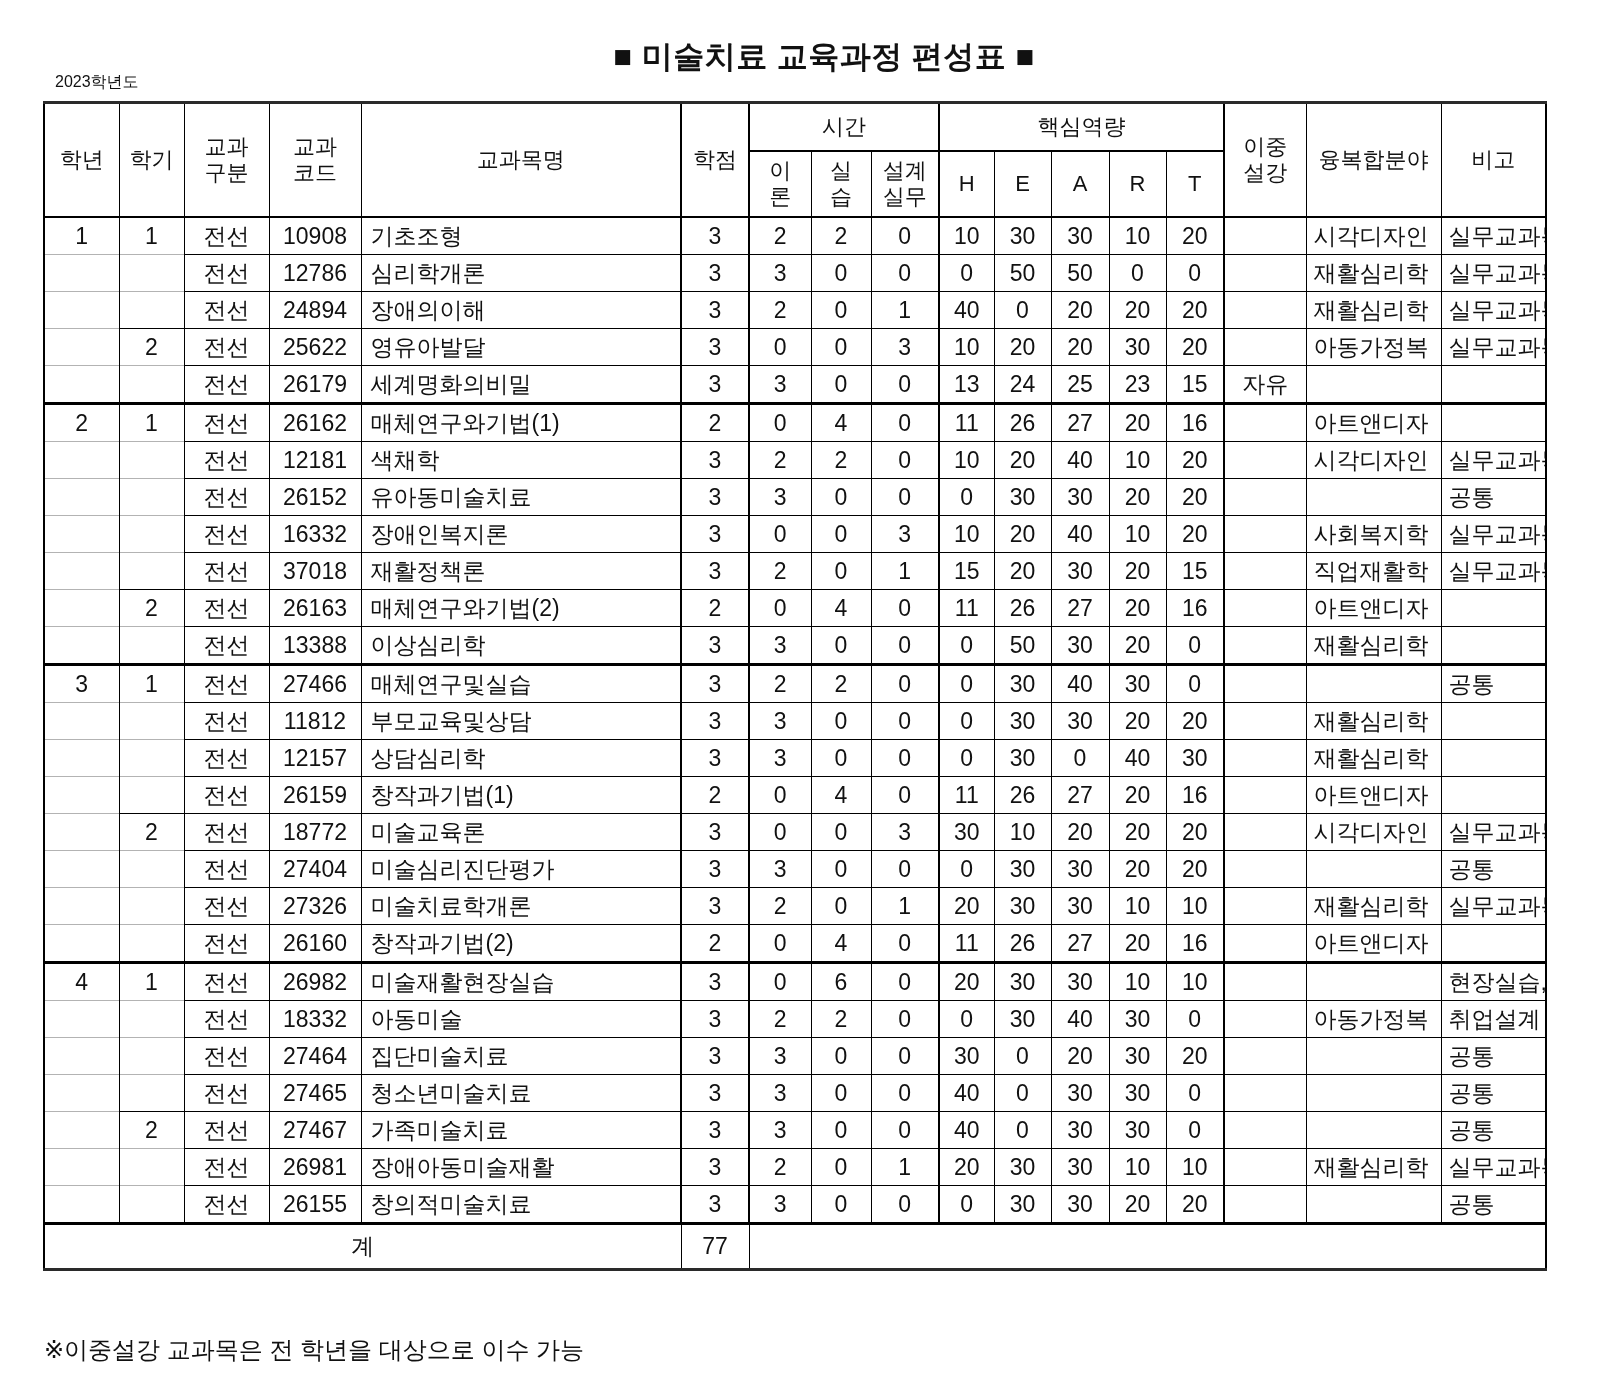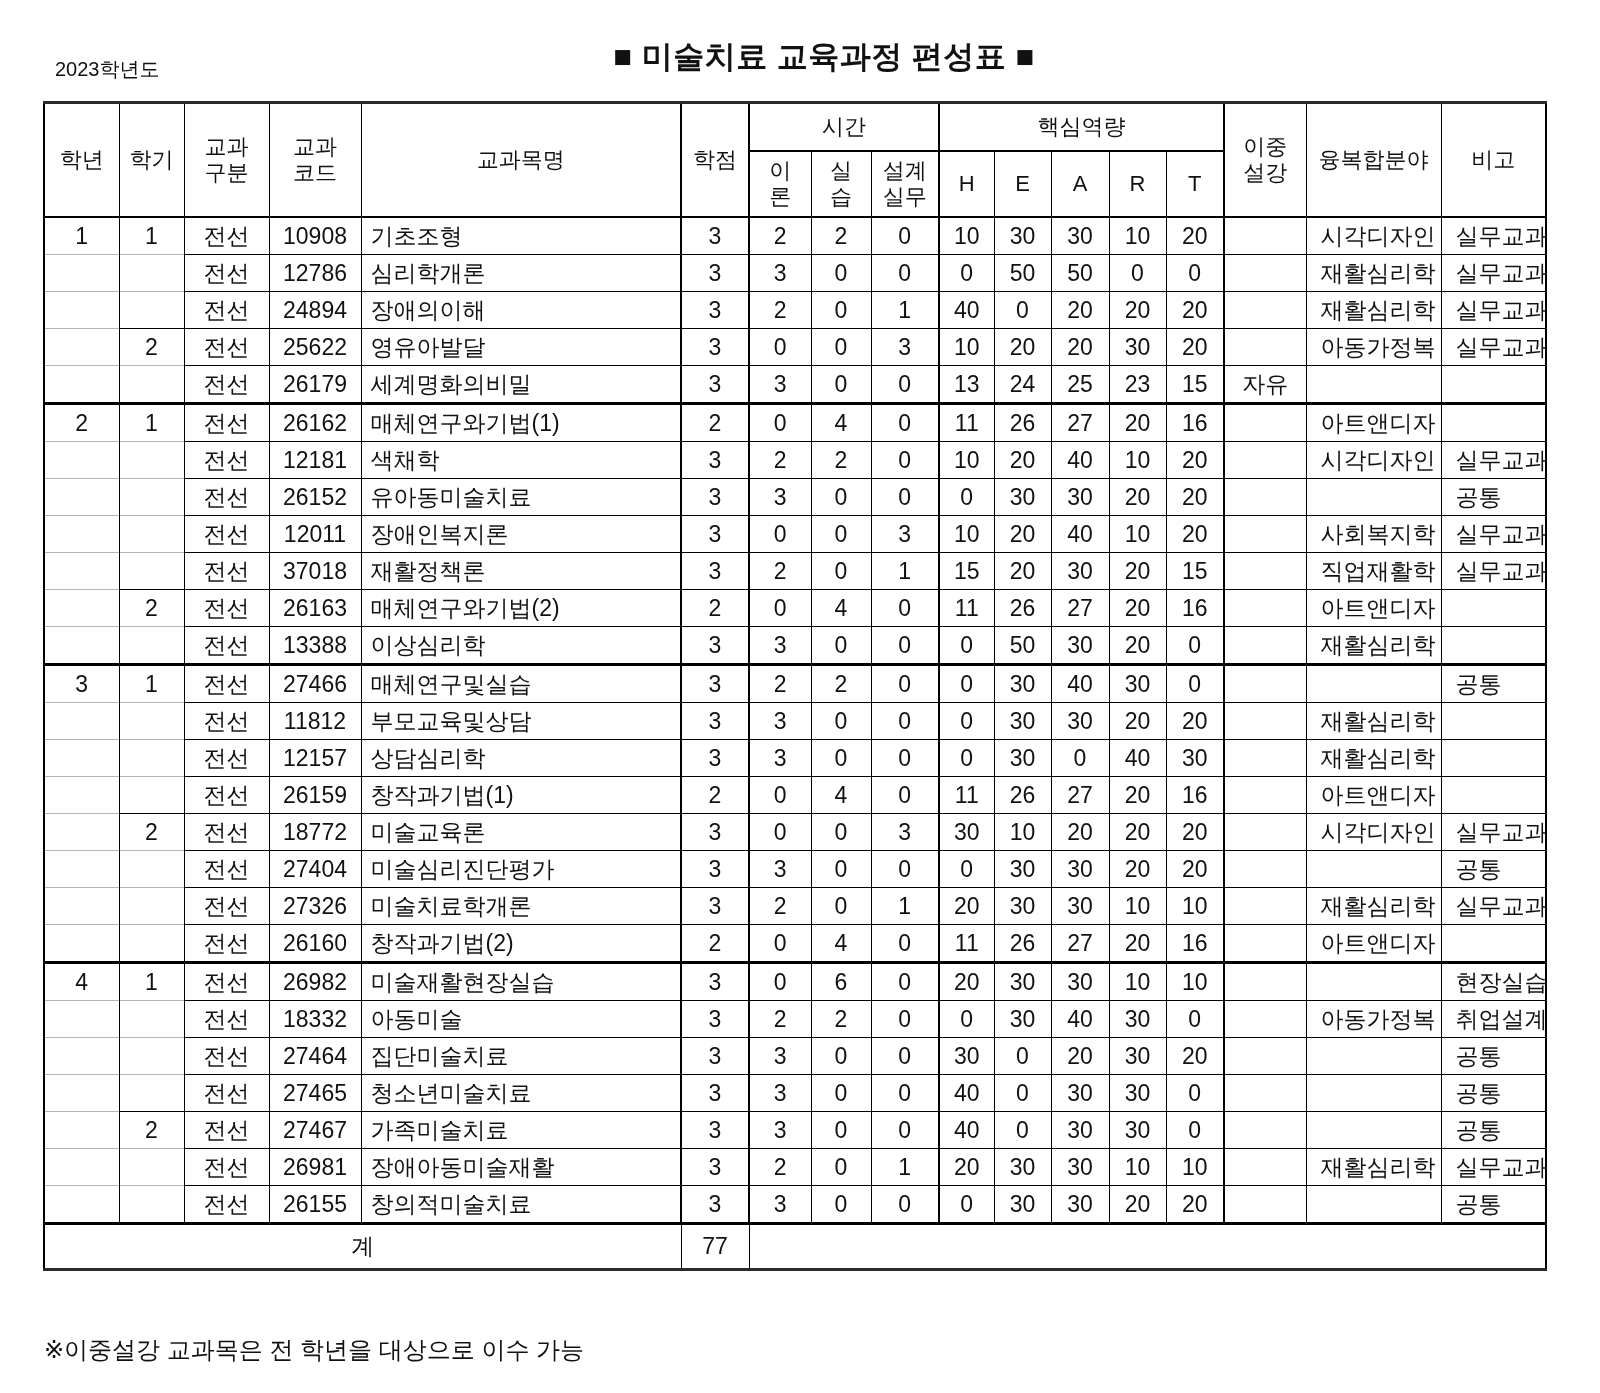--- a/index.html
+++ b/index.html
@@ -1,39 +1,39 @@
 <!DOCTYPE html>
 <html><head>
 <meta charset="utf-8">
 <style>
   html,body{margin:0;padding:0;background:#ffffff;}
   body{width:1600px;height:1393px;font-family:"Liberation Sans","DejaVu Sans",sans-serif;color:#111;}
   .page{position:relative;width:1600px;height:1393px;background:#fff;overflow:hidden;}
   .doc-title{position:absolute;top:36px;left:0;width:100%;text-align:center;font-size:31px;font-weight:bold;letter-spacing:0.5px;margin-left:24px;}
-  .year-label{position:absolute;top:56px;left:55px;font-size:20px;}
+  .year-label{position:absolute;top:72px;left:55px;font-size:16px;}
   .table-wrap{position:absolute;top:101px;left:43px;width:1502px;}
   table{width:100%;border-collapse:collapse;table-layout:fixed;
         border-left:2.5px solid #000;border-right:2.5px solid #000;
         border-top:3.5px solid #2a2a2a;border-bottom:3px solid #2a2a2a;}
   th,td{padding:0;font-weight:normal;overflow:hidden;white-space:nowrap;}
   th{font-size:22px;line-height:1.18;vertical-align:middle;text-align:center;border-left:1.5px solid #000;}
   td{font-size:23px;height:36px;vertical-align:middle;text-align:center;border-left:1.5px solid #000;}
   .ml{white-space:pre-line;margin-top:44px;}
   thead th{border-bottom:2px solid #000;}
   thead tr.h1 th{height:46px;}
   thead tr.h2 th{height:64px;}
   th:first-child,td:first-child{border-left:none;}
   td:nth-child(6),td:nth-child(7),td:nth-child(10),td:nth-child(15){border-left:2.5px solid #000;}
   th.bl2{border-left:2.5px solid #000;}
   .bt-none{border-top:none;}
   .bt-black{border-top:1.5px solid #000;}
   .bt-gray{border-top:1px solid #b3b3b3;}
   .bt-thick{border-top:3px solid #000;}
   td.al{text-align:left;padding-left:9px;}
-  td.pad-sm{padding-left:14px;}
+  td.pad-sm{padding-left:7px;}
   tfoot td{border-top:3px solid #000;height:43px;}
   tfoot td.total-credits{border-left:1.5px solid #000;}
   tfoot td.total-empty{border-left:1.5px solid #000;}
   .footnote{position:absolute;top:1334px;left:44px;font-size:24px;}
 </style>
 </head>
 <body>
 
 <div class="page">
   <div class="doc-title">■ 미술치료 교육과정 편성표 ■</div>
@@ -241,21 +241,21 @@
             <td class="bt-black">20</td>
             <td class="bt-black">20</td>
             <td class="bt-black"></td>
             <td class="bt-black al pad-sm"></td>
             <td class="bt-black al pad-sm">공통</td>
           </tr>
           <tr>
             <td class="bt-gray"></td>
             <td class="bt-gray"></td>
             <td class="bt-black">전선</td>
-            <td class="bt-black">12011</td>
+            <td class="bt-black">16332</td>
             <td class="bt-black al">장애인복지론</td>
             <td class="bt-black">3</td>
             <td class="bt-black">0</td>
             <td class="bt-black">0</td>
             <td class="bt-black">3</td>
             <td class="bt-black">10</td>
             <td class="bt-black">20</td>
             <td class="bt-black">40</td>
             <td class="bt-black">10</td>
             <td class="bt-black">20</td>

